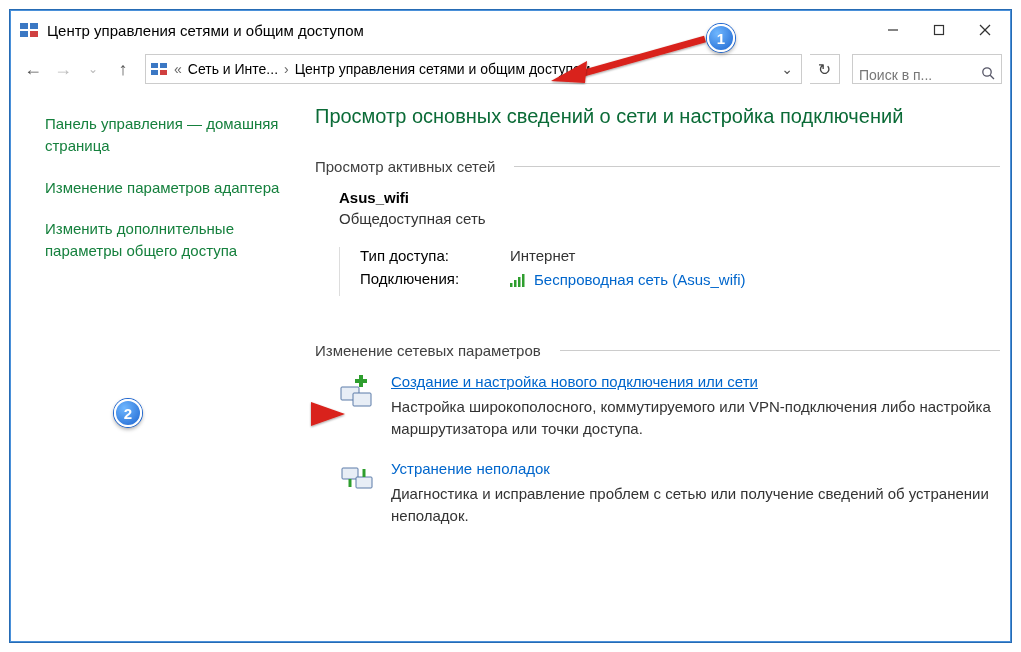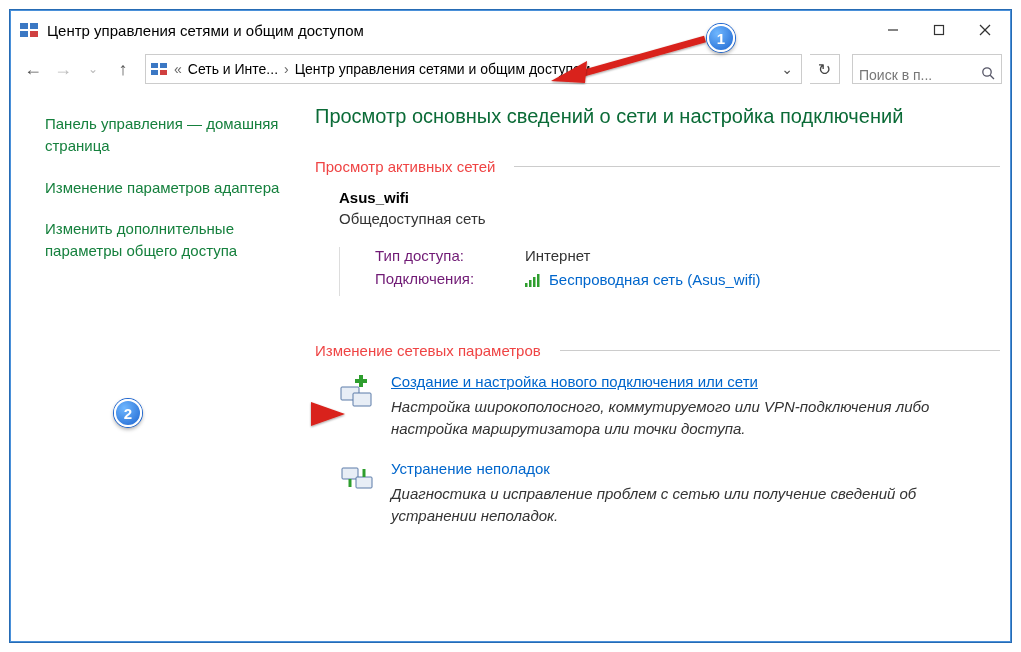--- a/index.html
+++ b/index.html
@@ -78,42 +78,42 @@
     font-size:15px; color:#15803d; margin-bottom:20px; line-height:1.45; cursor:pointer;
   }
   .main {
     flex:1; padding: 14px 10px 0 4px; position:relative;
   }
   .main-heading {
     font-size:20px; color:#0b6b37; margin:0 0 28px 0; line-height:1.35;
     font-weight:400;
   }
   .section-label {
-    font-size:15px; color:#ef4444; display:flex; align-items:center; gap:19px;
+    font-size:15px; color:#404040; display:flex; align-items:center; gap:19px;
     margin: 6px 0 14px 0;
   }
   .section-label .rule { flex:1; height:1px; background:#ccc; }
 
   .active-net {
     display:flex; gap:20px; margin-left:24px;flex-direction:column;
   }
   .net-left { width:290px; }
   .net-name { font-size:15px; font-weight:bold; }
   .net-type { font-size:15px; color:#333; margin-top:4px;}
   .net-right { border-left:1px solid #ddd; padding-left:20px; flex:1; font-size:15px;}
   .net-row { display:flex; margin-bottom:6px;}
-  .net-row .k { width:150px; color:#701a75;margin-left:15px;}
+  .net-row .k { width:150px; color:#000000;}
   .net-row .v { color:#333;}
   .wifi-link { color:#0066cc; cursor:pointer; line-height:1.35;}
   .sigbar { display:inline-block; vertical-align:middle; margin-right:6px;}
 
   .change-item { display:flex; margin: 8px 0 20px 24px; }
   .change-icon { width:36px; height:36px; flex:0 0 36px; margin-right:16px; }
   .change-text .lnk { font-size:15px; color:#0066cc; text-decoration:underline; cursor:pointer;}
-  .change-text .desc { font-size:15px; color:#333; margin-top:6px; line-height:1.45;font-style:italic;}
+  .change-text .desc { font-size:15px; color:#333; margin-top:6px; line-height:1.45;}
 
   
   .callout {
     position:absolute; width:28px; height:28px; border-radius:50%;
     background: radial-gradient(circle at 35% 30%, #6fb7ff, #1e66d0);
     border:2px solid #fff; box-shadow:0 0 0 1px #1e66d0, 0 2px 4px rgba(0,0,0,.4);
     color:#fff; font-weight:bold; font-size:15px;
     display:flex;align-items:center;justify-content:center;
     z-index:10;
   }

